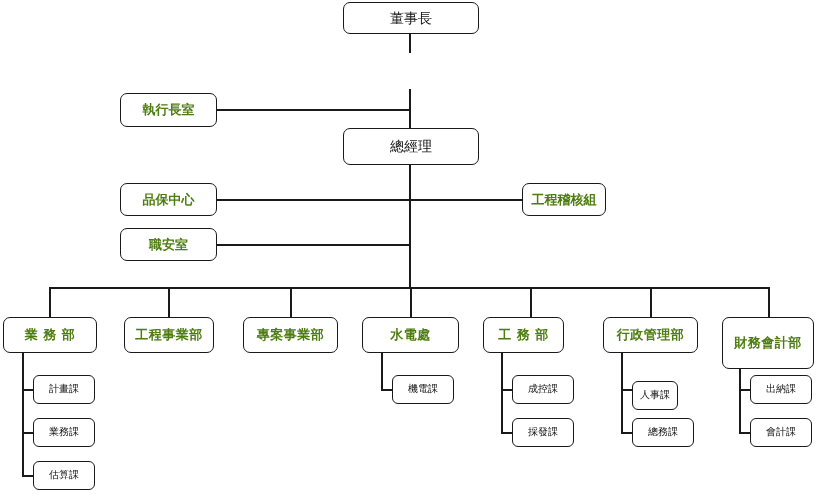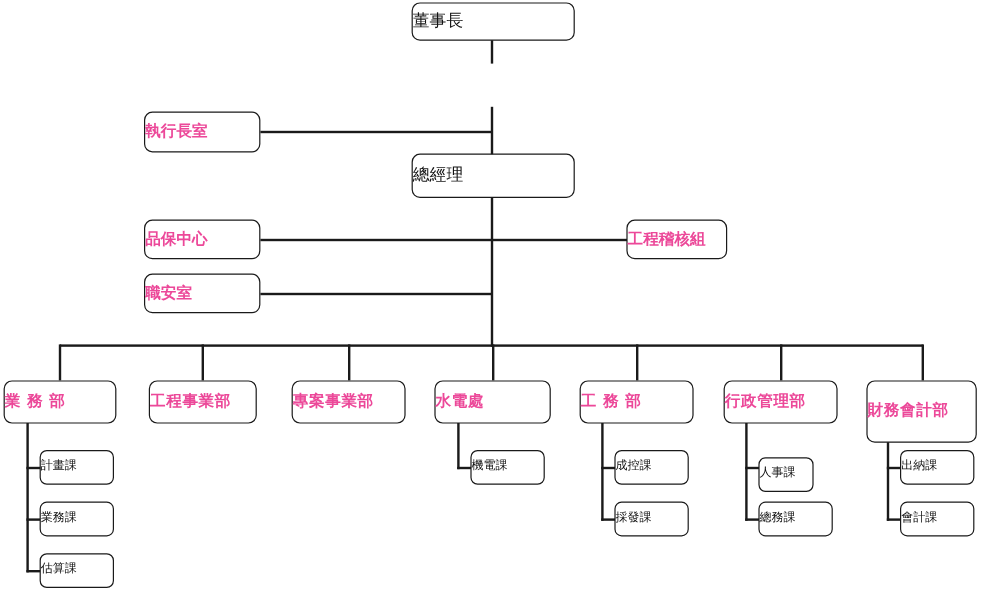--- a/index.html
+++ b/index.html
@@ -19,30 +19,31 @@
     overflow: hidden;
   }
   .node {
     position: absolute;
     box-sizing: border-box;
     border: 1.6px solid #1a1a1a;
     border-radius: 7px;
     background: #ffffff;
     display: flex;
     align-items: center;
+    justify-content: center;
     text-align: center;
     line-height: 1.05;
     z-index: 3;
     white-space: nowrap;
   }
   .node-label {
     display: block;
   }
   .node.black  .node-label { color: #121212; }
-  .node.blue   .node-label { color: #ec4899; font-weight: bold; }
+  .node.blue   .node-label { color: #4d7c0f; font-weight: bold; }
   .node.dept   .node-label { font-weight: bold; letter-spacing: 0.5px; }
   .node.sub    { border-width: 1.5px; border-radius: 6px; }
 
   .t-exec { font-size: 14px; }
   .t-dept { font-size: 13px; }
   .t-side { font-size: 13px; }
   .t-sub  { font-size: 10px; }
 
   .edge {
     position: absolute;
@@ -136,21 +137,21 @@
   </div>
 
   <div class="node blue dept t-dept" style="left:243px; top:317px; width:95px; height:36px;">
     <span class="node-label">專案事業部</span>
   </div>
 
   <div class="node blue dept t-dept" style="left:362px; top:317px; width:97px; height:36px;">
     <span class="node-label">水電處</span>
   </div>
 
-  <div class="node blue dept t-dept" style="left:483px; top:317px; width:95px; height:36px;">
+  <div class="node blue dept t-dept" style="left:483px; top:317px; width:81px; height:36px;">
     <span class="node-label">工 務 部</span>
   </div>
 
   <div class="node blue dept t-dept" style="left:603px; top:317px; width:95px; height:36px;">
     <span class="node-label">行政管理部</span>
   </div>
 
   <div class="node blue dept t-dept" style="left:722px; top:317px; width:92px; height:52px;">
     <span class="node-label">財務會計部</span>
   </div>

